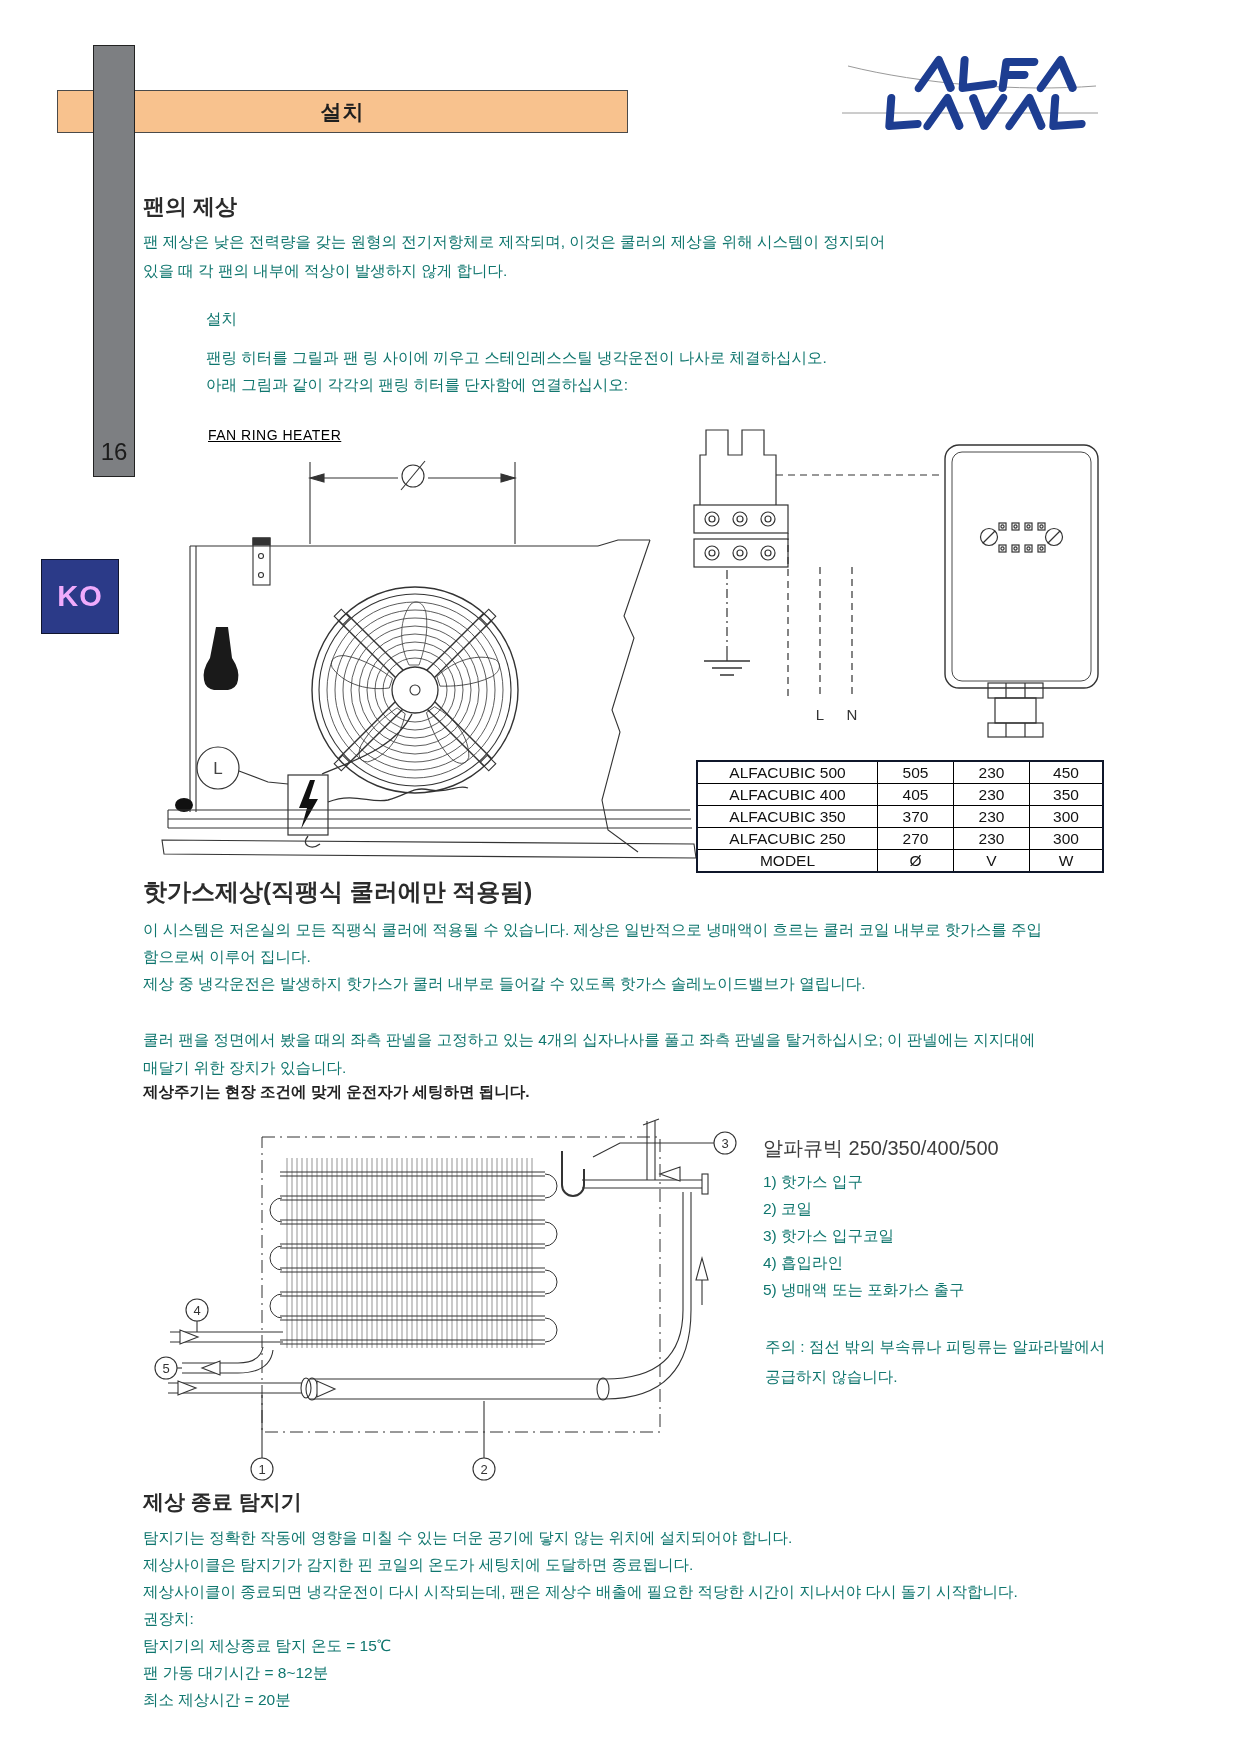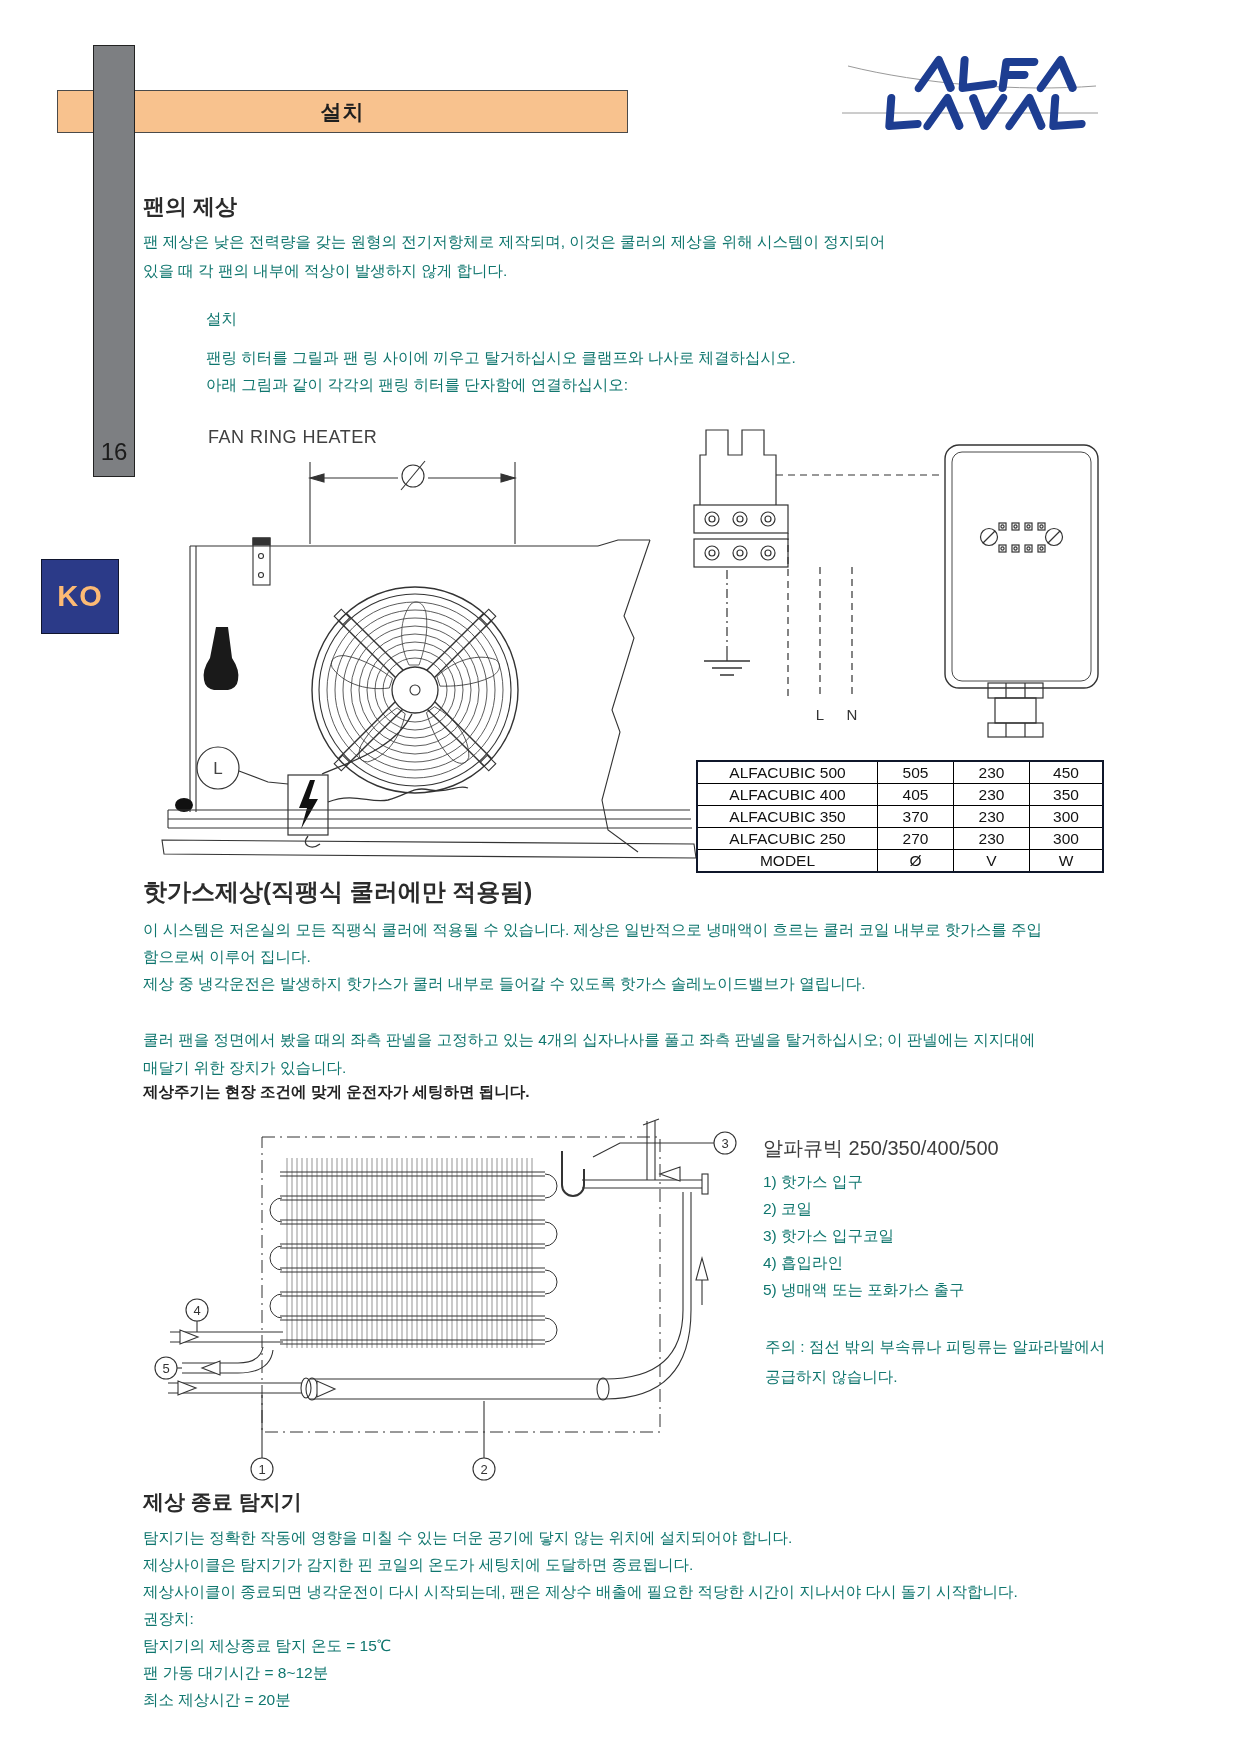--- a/index.html
+++ b/index.html
@@ -10,31 +10,31 @@
   .orange-bar{left:57px;top:90px;width:571px;height:43px;background:#f8c28e;
               border:1px solid #4a4a4a;box-sizing:border-box;z-index:1;
               display:flex;align-items:center;justify-content:center;}
   .orange-bar .t{font-size:21px;font-weight:bold;color:#1f1f1f;letter-spacing:1px;}
   .gray-bar{left:93px;top:45px;width:42px;height:432px;background:#7d7f82;
             border:1px solid #222;box-sizing:border-box;z-index:2;}
   .page-num{left:93px;top:438px;width:42px;text-align:center;z-index:3;
             font-size:24px;color:#1c1c1c;}
   .ko-box{left:41px;top:559px;width:78px;height:75px;background:#2b3a88;border:1px solid #10152e;
           box-sizing:border-box;display:flex;align-items:center;justify-content:center;z-index:2;}
-  .ko-box .t{color:#fdba74;font-weight:bold;font-size:29px;letter-spacing:1px;}
+  .ko-box .t{color:#f0abfc;font-weight:bold;font-size:29px;letter-spacing:1px;}
   
   .h1{font-size:22px;font-weight:bold;color:#2b2b2b;}
   .h2{font-size:24px;font-weight:bold;color:#2b2b2b;}
   .body-block div{font-size:15.5px;color:#0f766e;white-space:nowrap;}
   .lh27 div{line-height:27px;}
   .lh28 div{line-height:28px;}
   .lh29 div{line-height:29px;}
   .lh30 div{line-height:30px;}
   .bold-line{font-size:15.5px;font-weight:bold;color:#222;white-space:nowrap;}
-  .fan-title{font-size:18px;color:#404040;letter-spacing:.5px;white-space:nowrap;}
+  .fan-title{font-size:14px;color:#000000;letter-spacing:.5px;white-space:nowrap;text-decoration:underline;}
   .callout-title{font-size:20px;color:#3d3d3d;white-space:nowrap;}
   
   table.spec{border-collapse:collapse;table-layout:fixed;}
   table.spec td{border:1px solid #000;height:21px;text-align:center;vertical-align:middle;
                 font-size:15.5px;color:#111;padding:0;white-space:nowrap;}
   table.spec{border:2px solid #0f172a;}
   td.c1{width:179px;} td.c2{width:75px;} td.c3{width:75px;} td.c4{width:72px;}
   svg{display:block;}
   svg text{font-family:"Liberation Sans",sans-serif;}
 </style>
@@ -76,21 +76,21 @@
 
   <div class="abs h1" style="left:143px;top:192px">팬의 제상</div>
   <div class="abs body-block lh29" style="left:143px;top:227px">
     <div>팬 제상은 낮은 전력량을 갖는 원형의 전기저항체로 제작되며, 이것은 쿨러의 제상을 위해 시스템이 정지되어</div>
     <div>있을 때 각 팬의 내부에 적상이 발생하지 않게 합니다.</div>
   </div>
   <div class="abs body-block" style="left:206px;top:309px">
     <div>설치</div>
   </div>
   <div class="abs body-block lh27" style="left:206px;top:344px">
-    <div>팬링 히터를 그릴과 팬 링 사이에 끼우고 탈거하십시오 클램프와 나사로 체결하십시오.</div>
+    <div>팬링 히터를 그릴과 팬 링 사이에 끼우고 스테인레스스틸 냉각운전이 나사로 체결하십시오.</div>
     <div>아래 그림과 같이 각각의 팬링 히터를 단자함에 연결하십시오:</div>
   </div>
   <div class="abs fan-title" style="left:208px;top:427px">FAN RING HEATER</div>
 
   <svg class="abs" style="left:150px;top:448px" width="550" height="412" viewBox="0 0 550 412">
     <g fill="none" stroke="#333" stroke-width="1.1">
 
       <g>
         <line x1="160" y1="14" x2="160" y2="96"></line>
         <line x1="365" y1="14" x2="365" y2="96"></line>

